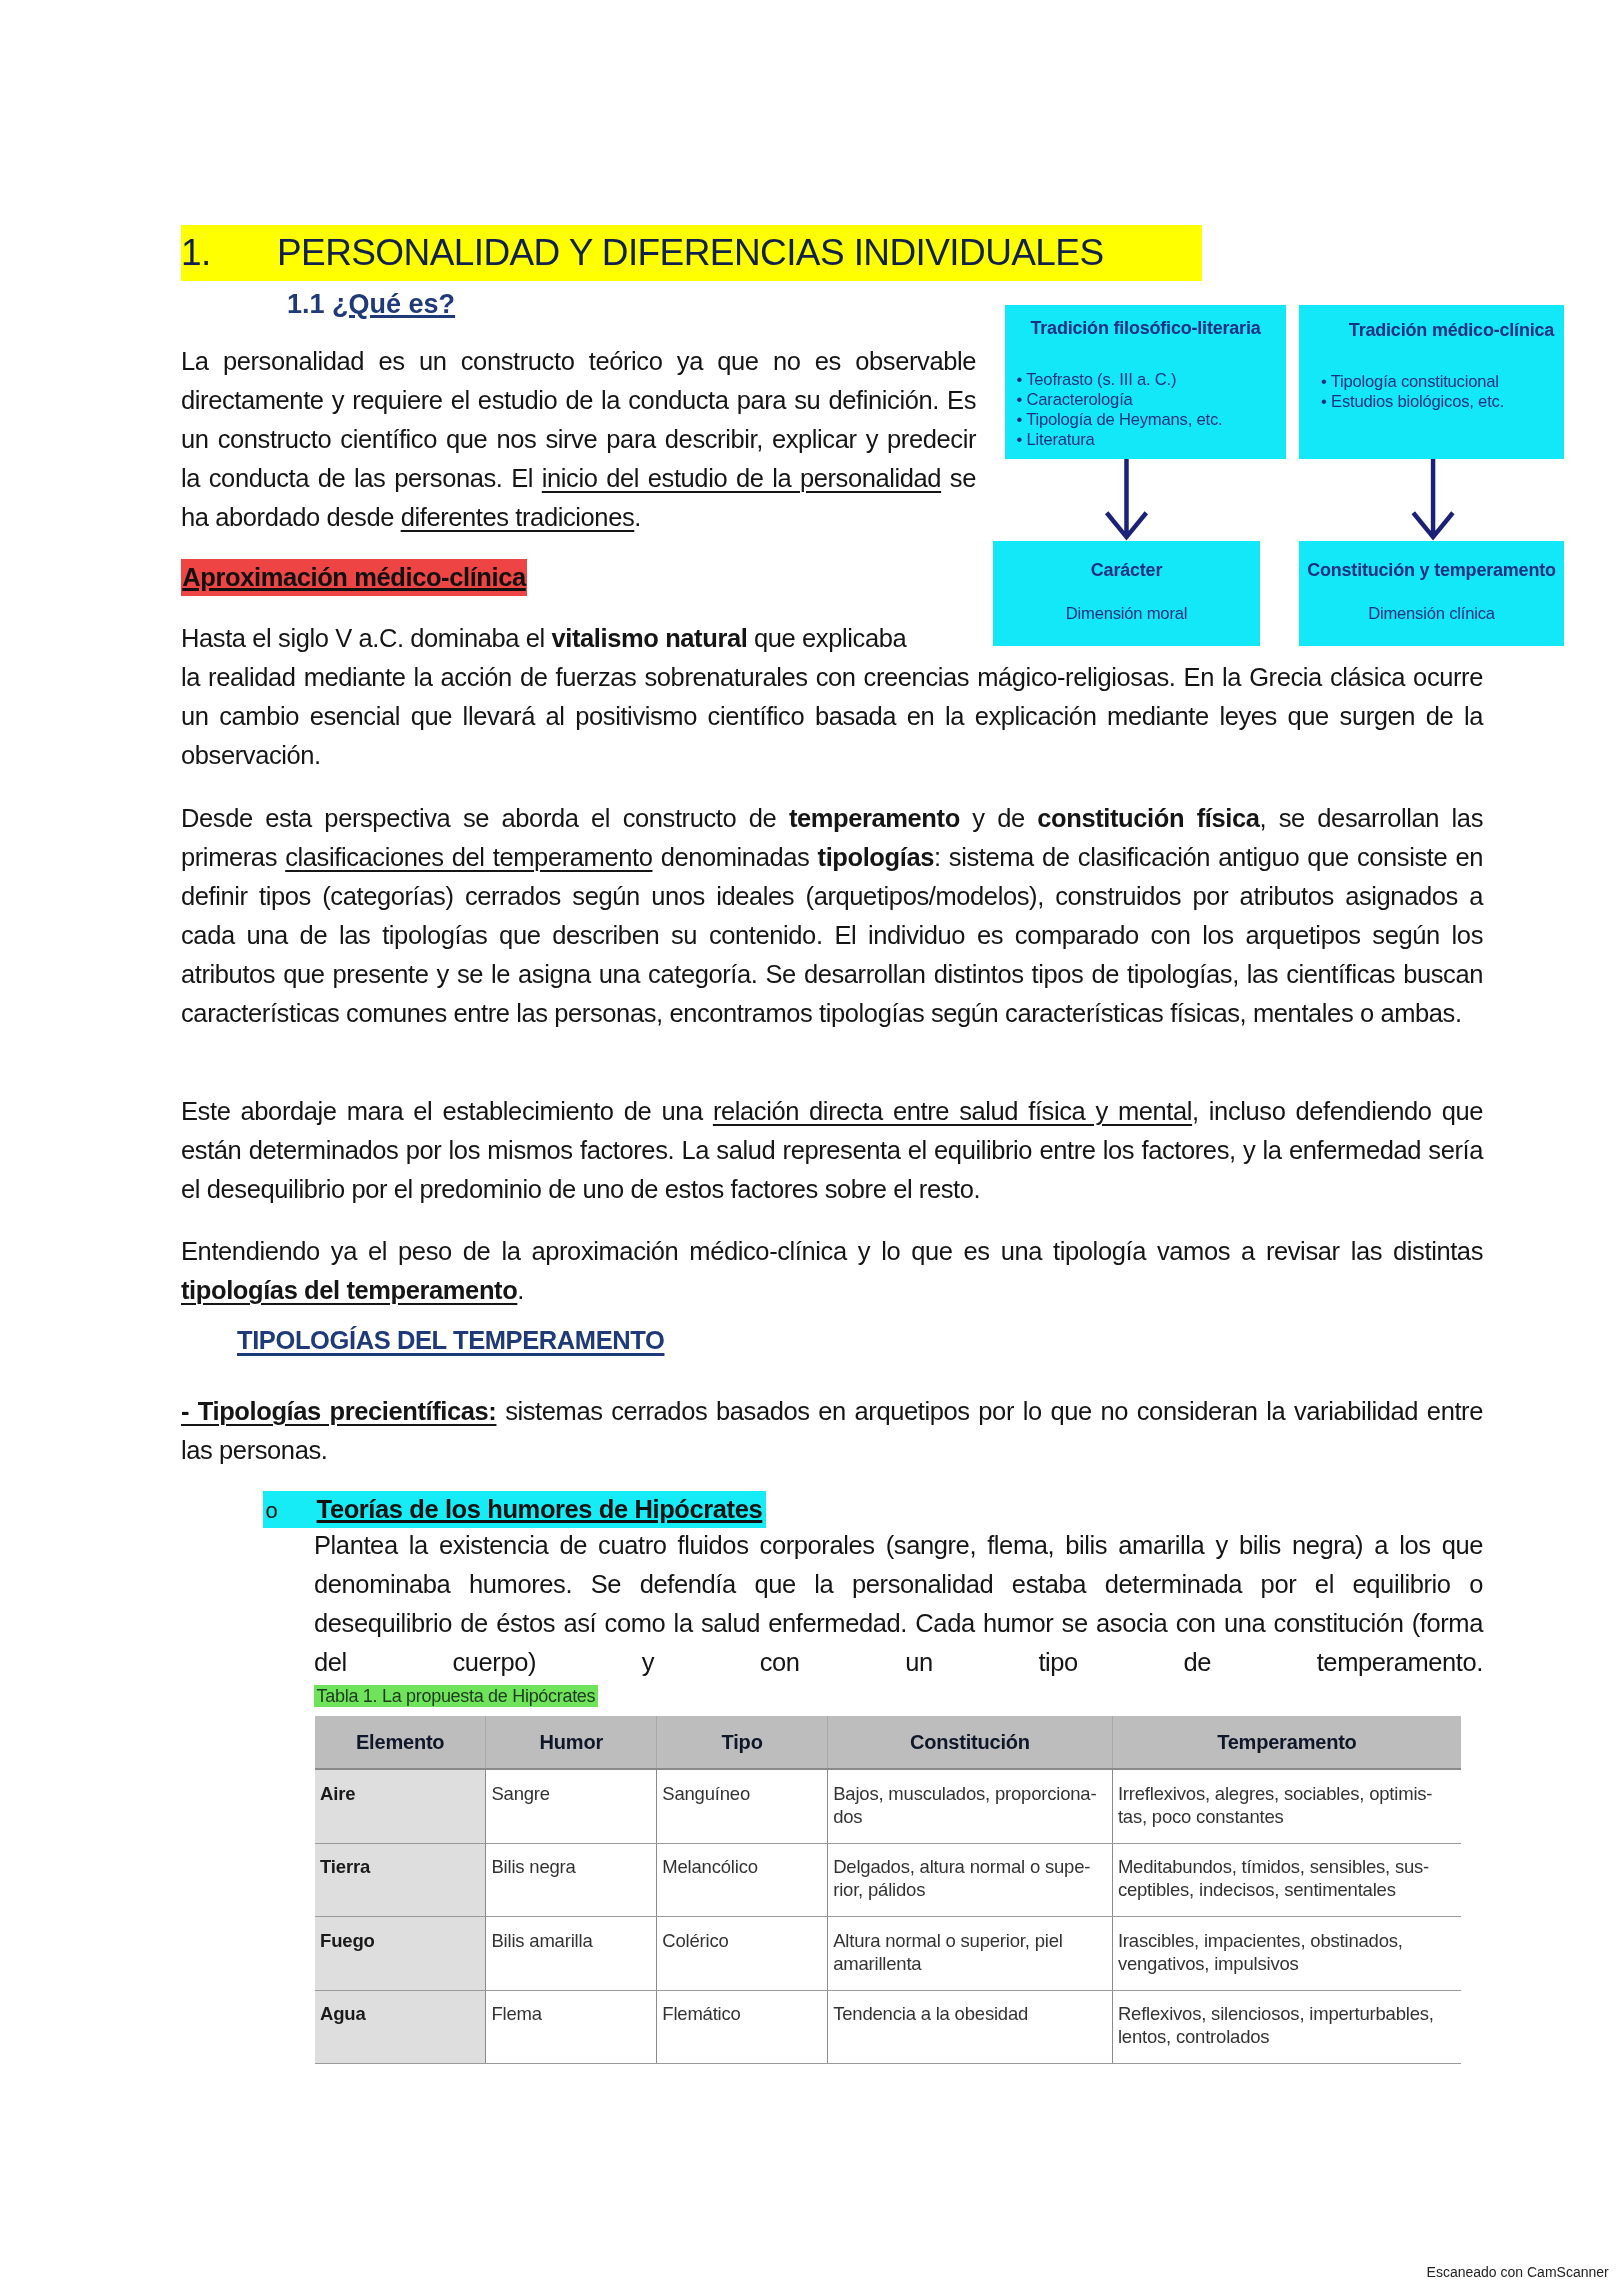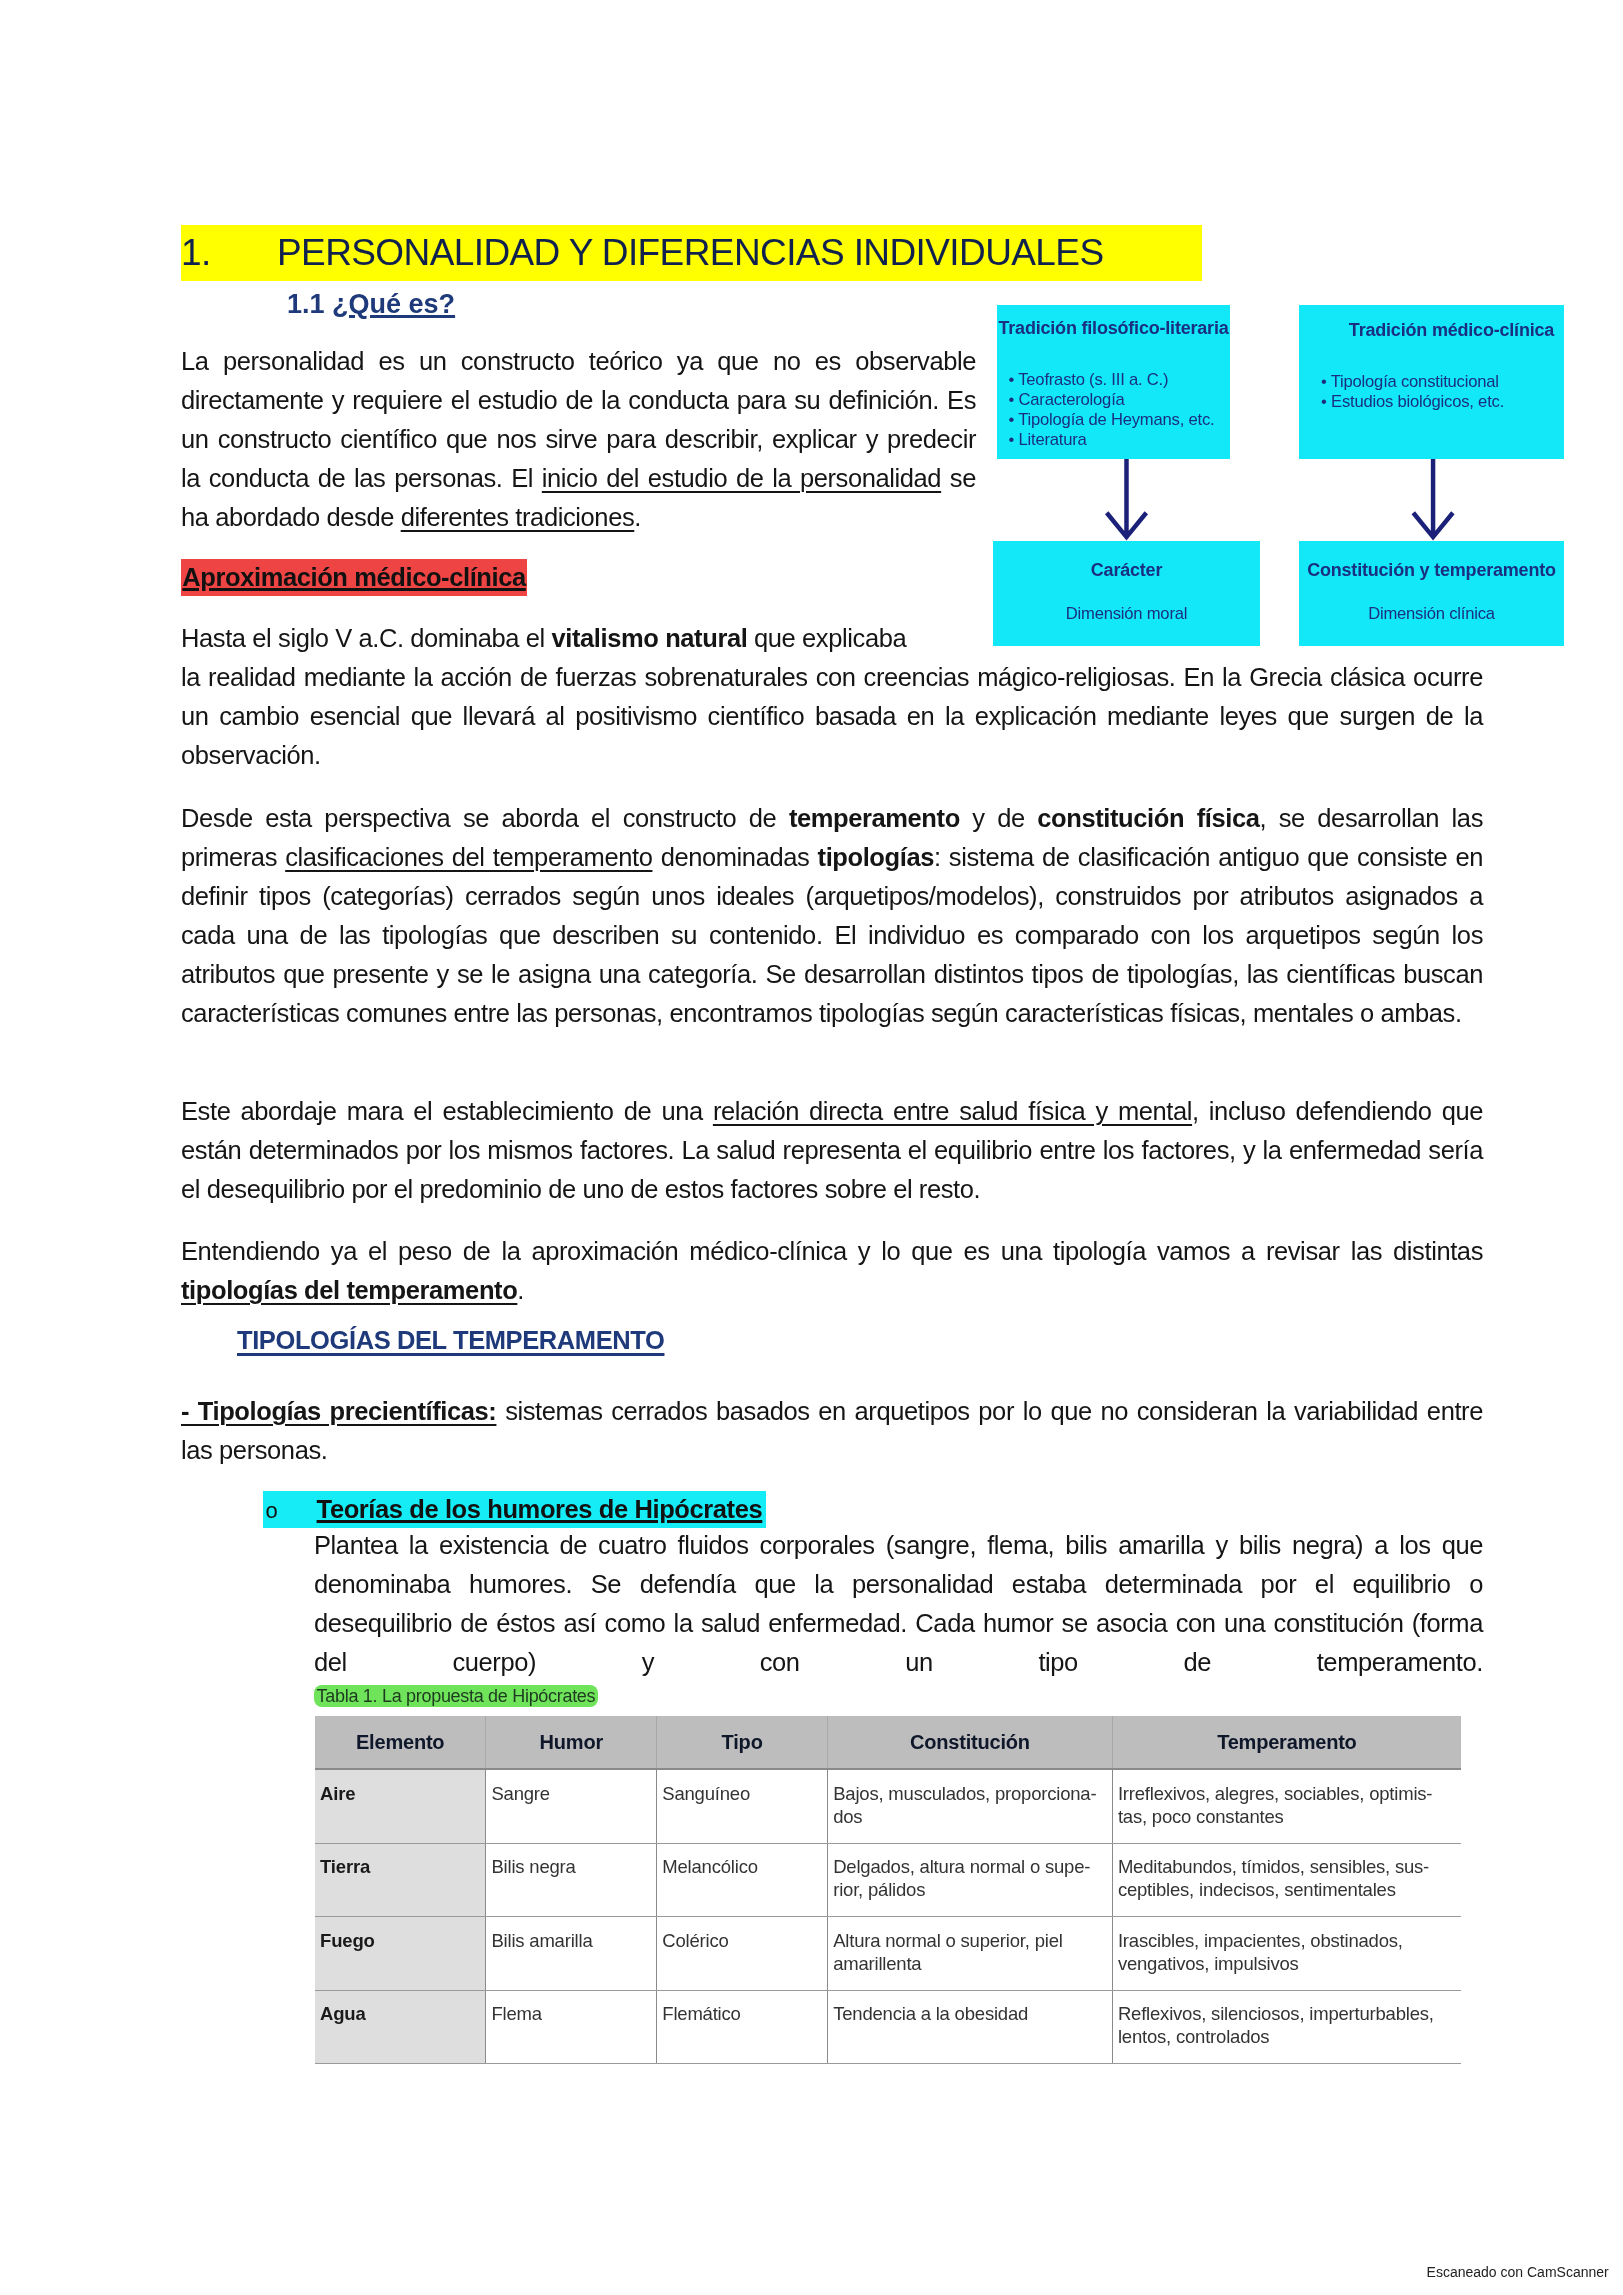--- a/index.html
+++ b/index.html
@@ -42,21 +42,21 @@
   .bullet-row {
     left: 263px; top: 1491px; height: 37px; background: #16ecf6; white-space: nowrap;
     font-size: 25.5px; line-height: 37px; letter-spacing: -0.4px;
   }
   .bullet-row .circ { display: inline-block; width: 51px; padding-left: 2.6px; font-size: 22px; }
   .bullet-row .t { font-weight: bold; text-decoration: underline; text-decoration-thickness: 2.6px; padding-right: 3.8px; }
   .p-plantea { left: 314px; top: 1526px; width: 1169px; }
   .p-last { text-align-last: justify; }
   .caption {
     left: 314px; top: 1685px; height: 22px; background: #6fe35a; color: #1e3a20;
-    font-size: 18px; line-height: 22px; padding: 0 2.6px; white-space: nowrap; letter-spacing: -0.3px; border-radius: 8px;
+    font-size: 18px; line-height: 22px; padding: 0 2.6px; white-space: nowrap; letter-spacing: -0.3px;
   }
   table.hip {
     position: absolute; left: 315px; top: 1716px; width: 1146px; border-collapse: collapse;
     font-size: 18.5px; color: #333333; letter-spacing: -0.2px;
   }
   table.hip th {
     background: #bdbdbd; font-weight: bold; color: #0f172a; height: 50px; text-align: center;
     border-right: 1.3px solid #a8a8a8; border-bottom: 2.6px solid #8a8a8a; font-size: 20px;
   }
   table.hip td {
@@ -80,21 +80,21 @@
 </div>
 
 <div class="abs h2">
   <span>1.1</span>
   <span class="u">¿Qué es?</span>
 </div>
 
 <div class="abs para p-intro"><span>La personalidad es un constructo teórico ya que no es observable directamente y requiere el estudio de la conducta para su definición.  Es un constructo científico que nos sirve para describir, explicar y predecir la conducta de las personas. El </span><u>inicio del estudio de la personalidad</u><span> se ha abordado desde </span><u>diferentes tradiciones</u><span>.</span></div>
 
 <div class="abs" style="left:993px; top:305px; width:571px; height:341px;">
-  <div class="abs dbox" style="left:4px; top:0; width:233px; height:154px;">
+  <div class="abs dbox" style="left:12px; top:0; width:281px; height:154px;">
     <div class="title" style="margin-top:12.8px;">Tradición filosófico-literaria</div>
     <ul style="margin:31px 0 0 11.5px;">
       <li>Teofrasto (s. III a. C.)</li>
       <li>Caracterología</li>
       <li>Tipología de Heymans, etc.</li>
       <li>Literatura</li>
     </ul>
   </div>
   <div class="abs dbox" style="left:306px; top:0; width:265px; height:154px;">
     <div class="title" style="margin-top:15.3px;padding-left:40px;">Tradición médico-clínica</div>

